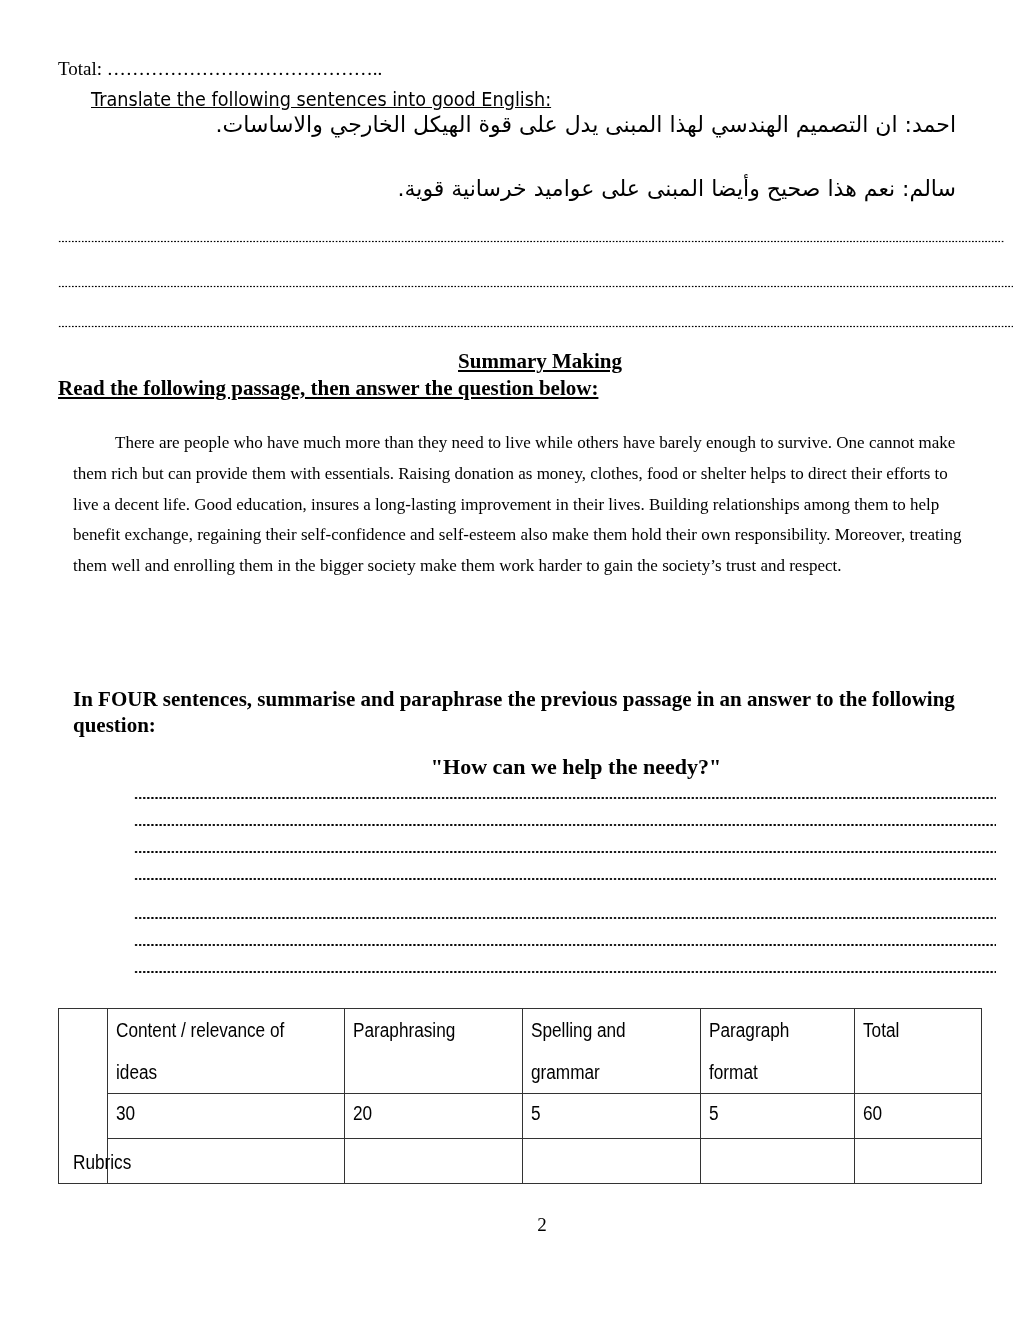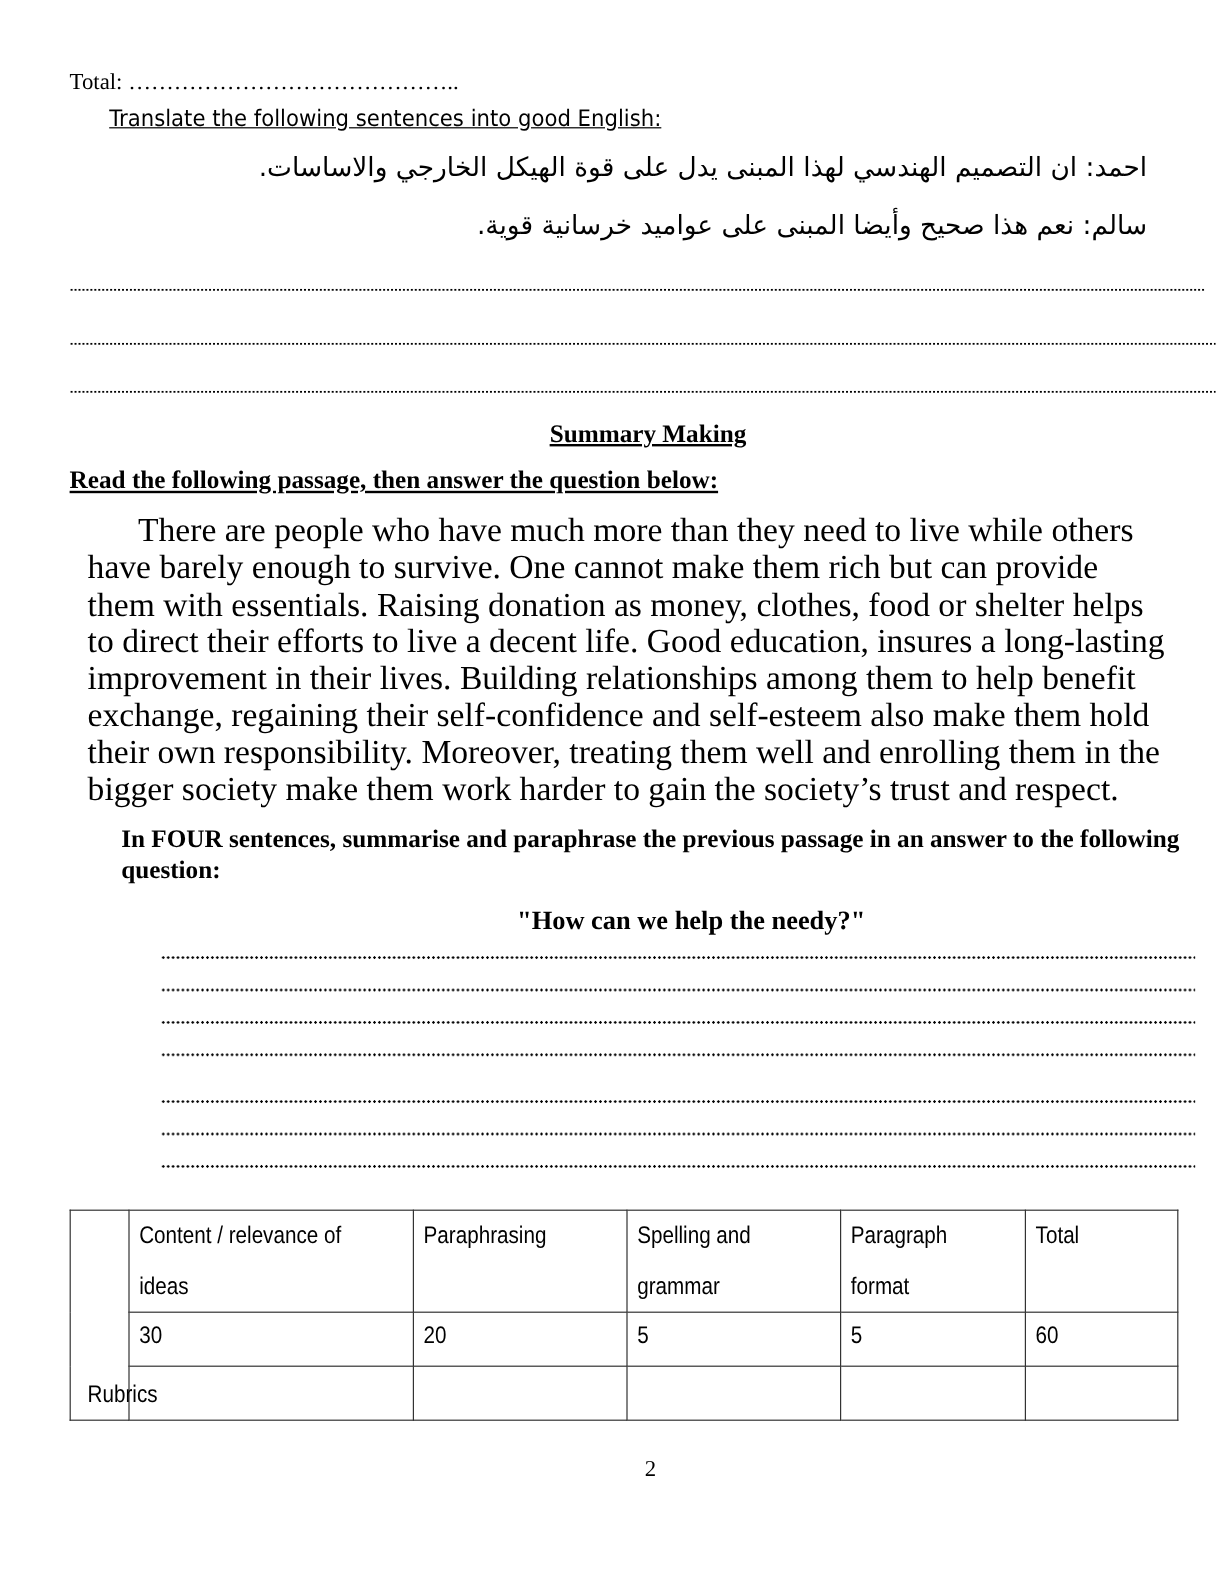--- a/index.html
+++ b/index.html
@@ -6,34 +6,34 @@
     body { width: 1020px; height: 1320px; position: relative; overflow: hidden; color: #000; }
     .abs { position: absolute; }
     .serif { font-family: "Liberation Serif", "DejaVu Serif", serif; }
     .sans { font-family: "DejaVu Sans", "Liberation Sans", sans-serif; }
     .arial { font-family: "Liberation Sans", "DejaVu Sans", sans-serif; }
 
     #date-line { left: 58px; top: 58px; font-size: 19px; white-space: nowrap; }
     #translate-heading { left: 91px; top: 88px; font-size: 19px; text-decoration: underline; white-space: nowrap; transform: scaleX(0.93); transform-origin: left; }
 
     .arabic { direction: rtl; text-align: right; right: 64px; font-size: 22px; white-space: nowrap; font-family: "DejaVu Sans", sans-serif; }
-    #arabic-1 { top: 128px; text-align: right; }
+    #arabic-1 { top: 112px; text-align: right; }
     #arabic-2 { top: 176px; }
 
     .dot-line { left: 58px; height: 3px; background-image: radial-gradient(circle, #000 0.9px, transparent 1.1px); background-size: 3.3px 3px; background-repeat: repeat-x; }
     #dots-1 { top: 240px; width: 946px; }
     #dots-2 { top: 285px; width: 955px; }
     #dots-3 { top: 325px; width: 955px; }
 
     #summary-title { left: 0; width: 1080px; text-align: center; top: 349px; font-size: 21px; font-weight: bold; text-decoration: underline; }
-    #read-instruction { left: 58px; top: 388px; font-size: 21px; font-weight: bold; text-decoration: underline; white-space: nowrap; }
+    #read-instruction { left: 58px; top: 376px; font-size: 21px; font-weight: bold; text-decoration: underline; white-space: nowrap; }
 
-    #passage { left: 73px; top: 428px; width: 900px; font-size: 28px; line-height: 30.8px; text-indent: 42px; }
+    #passage { left: 73px; top: 428px; width: 900px; font-size: 17px; line-height: 30.8px; text-indent: 42px; }
 
-    #task-instruction { left: 73px; top: 686px; width: 900px; font-size: 21px; font-weight: bold; line-height: 26px; margin-left: 28px; }
+    #task-instruction { left: 73px; top: 686px; width: 900px; font-size: 21px; font-weight: bold; line-height: 26px; }
     #question { left: 0; width: 1152px; text-align: center; top: 754px; font-size: 22px; font-weight: bold; }
 
     .ans-line { left: 134px; width: 862px; height: 4px; background-image: radial-gradient(circle, #000 0.9px, transparent 1.2px); background-size: 4.1px 4px; background-repeat: repeat-x; }
 
     #rubric-table { left: 58px; top: 1008px; width: 924px; border-collapse: collapse; font-size: 20px; }
     #rubric-table td { border: 1.5px solid #333; vertical-align: top; padding: 0 8px; margin-top: 36px; }
     #rubric-table .hdr td { height: 84px; line-height: 42px; padding-top: 0; }
     #rubric-table .score td { height: 44px; line-height: 38px; }
     #rubric-table .blank td { height: 44px; }
     #rubric-table td.rub-label { width: 48px; padding: 0; vertical-align: bottom; position: relative; }

